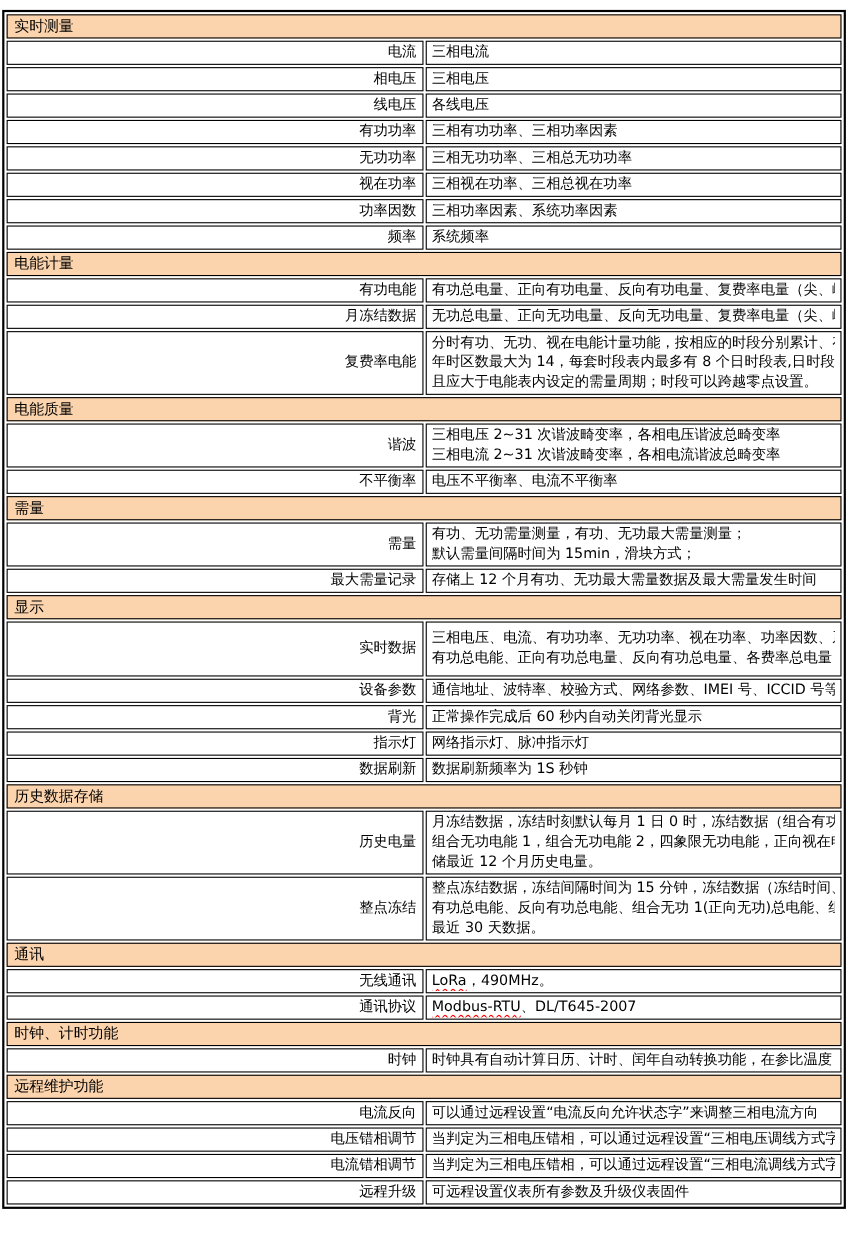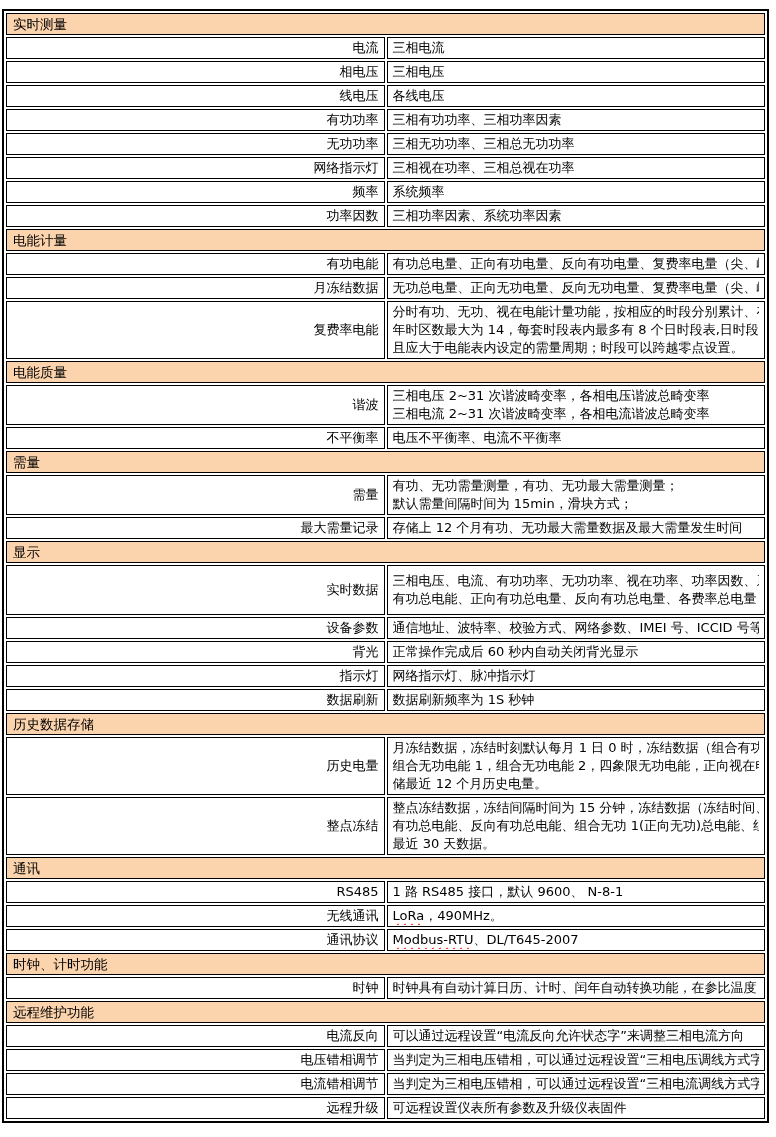--- a/index.html
+++ b/index.html
@@ -87,35 +87,35 @@
             <div class="ln">三相有功功率、三相功率因素</div>
           </td>
         </tr>
         <tr>
           <td class="label">无功功率</td>
           <td class="content">
             <div class="ln">三相无功功率、三相总无功功率</div>
           </td>
         </tr>
         <tr>
-          <td class="label">网络指示灯</td>
+          <td class="label">视在功率</td>
           <td class="content">
             <div class="ln">三相视在功率、三相总视在功率</div>
           </td>
         </tr>
         <tr>
+          <td class="label">功率因数</td>
+          <td class="content">
+            <div class="ln">三相功率因素、系统功率因素</div>
+          </td>
+        </tr>
+        <tr>
           <td class="label">频率</td>
           <td class="content">
             <div class="ln">系统频率</div>
-          </td>
-        </tr>
-        <tr>
-          <td class="label">功率因数</td>
-          <td class="content">
-            <div class="ln">三相功率因素、系统功率因素</div>
           </td>
         </tr>
         <tr class="section">
           <td colspan="2">电能计量</td>
         </tr>
         <tr>
           <td class="label">有功电能</td>
           <td class="content">
             <div class="ln">有功总电量、正向有功电量、反向有功电量、复费率电量（尖、峰、平、谷电量）</div>
           </td>
@@ -214,26 +214,20 @@
         <tr>
           <td class="label">整点冻结</td>
           <td class="content">
             <div class="ln">整点冻结数据，冻结间隔时间为 15 分钟，冻结数据（冻结时间、组合有功总电能、无功总电能、正向</div>
             <div class="ln">有功总电能、反向有功总电能、组合无功 1(正向无功)总电能、组合无功 2（反向无功）总电能）存储</div>
             <div class="ln">最近 30 天数据。</div>
           </td>
         </tr>
         <tr class="section">
           <td colspan="2">通讯</td>
-        </tr>
-        <tr>
-          <td class="label">RS485</td>
-          <td class="content">
-            <div class="ln">1 路 RS485 接口，默认 9600、 N-8-1</div>
-          </td>
         </tr>
         <tr>
           <td class="label">无线通讯</td>
           <td class="content">
             <div class="ln"><span class="misspell">LoRa</span>，490MHz。</div>
           </td>
         </tr>
         <tr>
           <td class="label">通讯协议</td>
           <td class="content">

